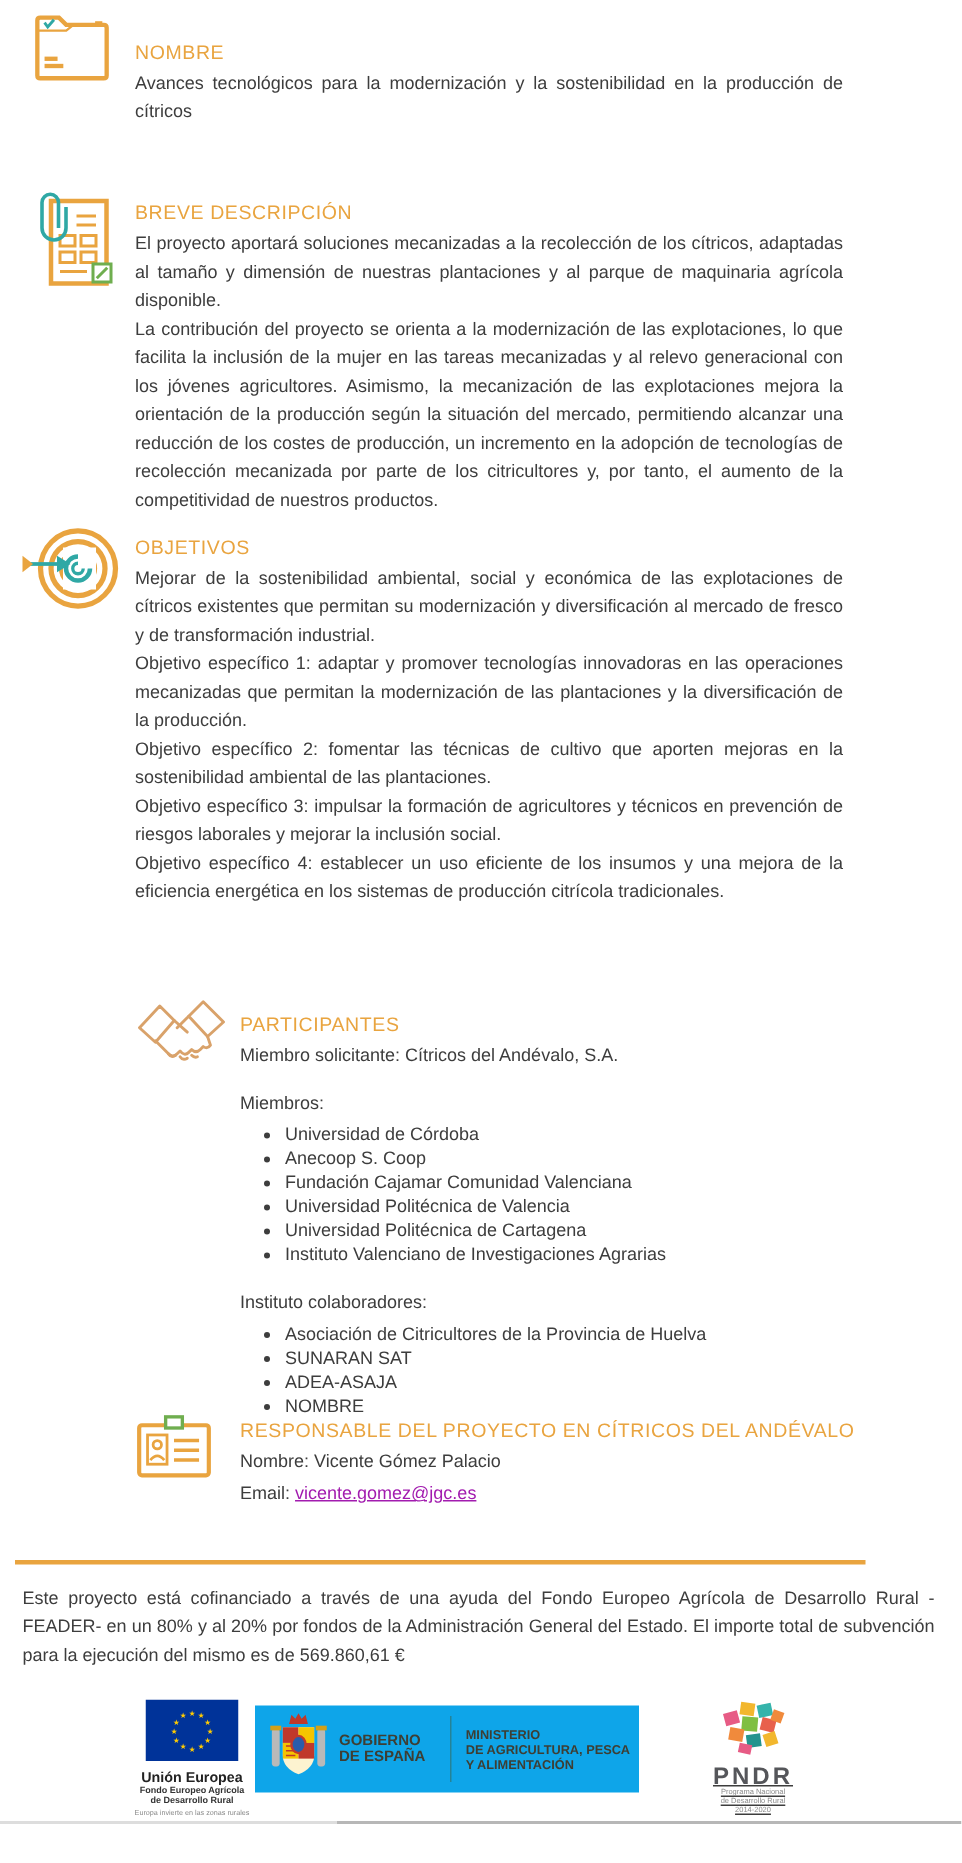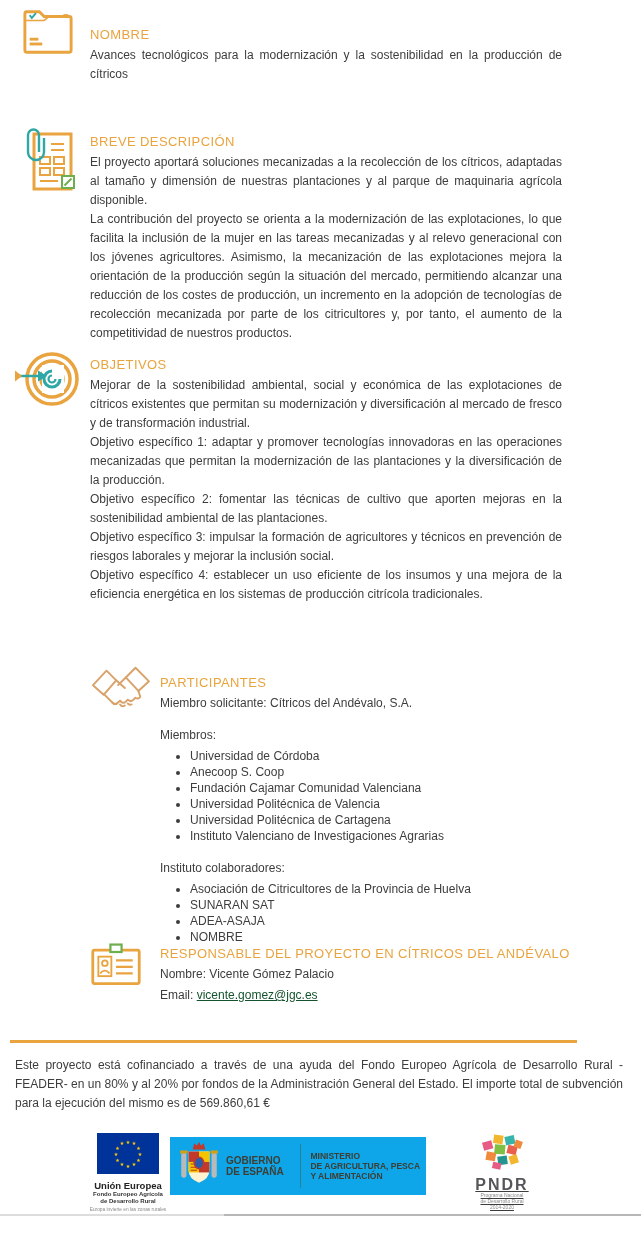--- a/index.html
+++ b/index.html
@@ -28,21 +28,21 @@
   .indent { padding-left:90px; }
   .icon-col2 { width:70px; flex:none; }
   .content-col2 { width:430px; flex:none; }
 
   ul.members { margin:3px 0 0 0; padding-left:30px; }
   ul.members li { line-height:16px; margin:0; }
   .label-line { margin:13px 0 0 0; }
   .line { margin:2px 0 0 0; }
   .nowrap { white-space:nowrap; }
 
-  a.email-link { color:#14532d; text-decoration:underline; }
+  a.email-link { color:#a21caf; text-decoration:underline; }
 
   #divider-orange { position:absolute; top:1040px; left:10px; width:567px; height:3px; background:#E9A43F; }
   #footer-text { position:absolute; top:1056px; left:15px; width:608px; margin:0; text-align:justify; }
 
   
   .logo-eu { position:absolute; left:88px; top:1133px; width:80px; text-align:center; }
   .logo-eu .eu-title { font-size:9.5px; font-weight:bold; line-height:11px; margin-top:0; color:#222; }
   .logo-eu .eu-sub { font-size:6px; font-weight:bold; line-height:7px; color:#333; }
   .logo-eu .eu-tag { font-size:4.8px; line-height:6px; color:#8a8a8a; margin-top:2px; }
 

